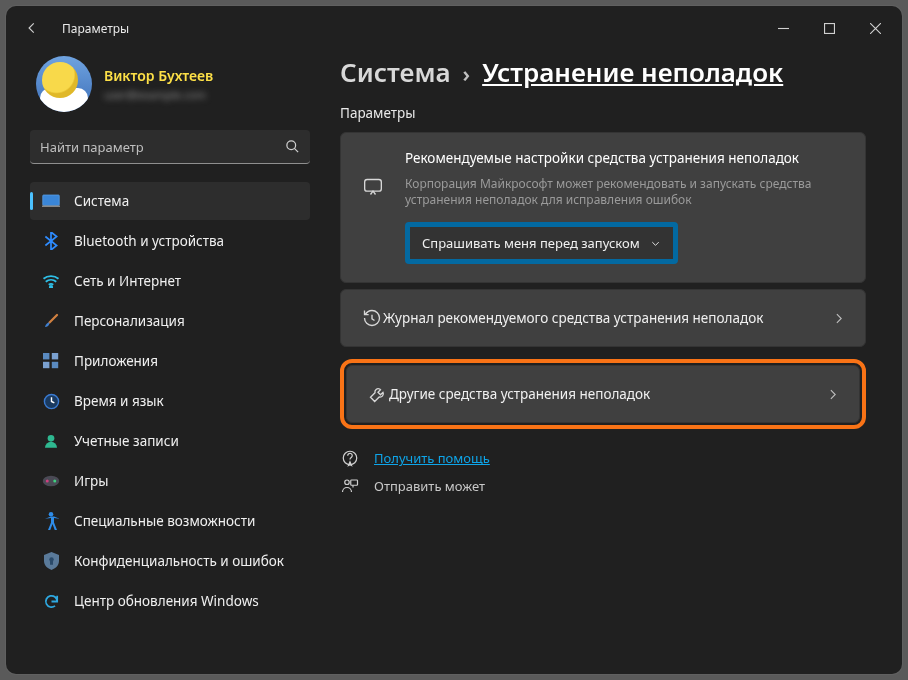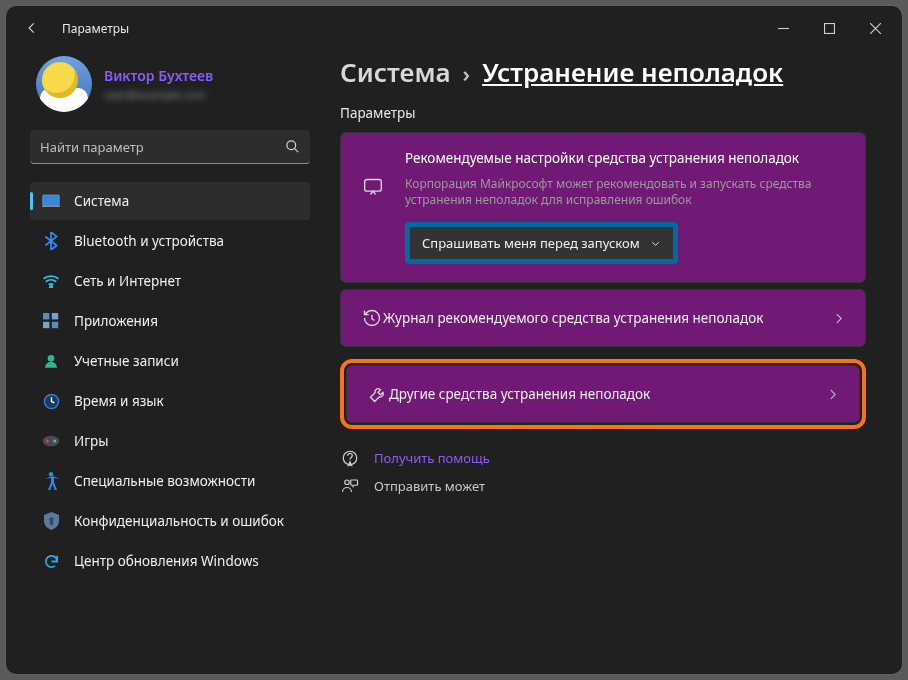--- a/index.html
+++ b/index.html
@@ -27,21 +27,21 @@
     position:relative; overflow:hidden; flex:none;
   }
   .avatar::after{
     content:""; position:absolute; left:6px; top:6px; width:36px; height:36px; border-radius:50%;
     background: radial-gradient(circle at 40% 35%, #f8d94a 0 55%, #e0b828 60% 100%);
   }
   .avatar::before{
     content:""; position:absolute; left:4px; bottom:-2px; width:48px; height:26px;
     background:#fff; border-radius:10px 10px 0 0;
   }
-  .profile .name { font-size:14px; font-weight:600; color:#8b5cf6; }
+  .profile .name { font-size:14px; font-weight:600; color:#fde047; }
   .profile .email {
     font-size:11px; color:#8f8f8f; margin-top:2px;
     filter: blur(3px); user-select:none;
   }
   .search {
     display:flex; align-items:center; height:34px; background:#2d2d2d;
     border-radius:4px; padding:0 10px; border-bottom:1px solid #8f8f8f;
     margin-bottom: 18px;
     gap: 44px;
   }
@@ -62,21 +62,21 @@
     background:#4cc2ff; border-radius:2px;
   }
   .nav-icon { width:18px; height:18px; display:flex; align-items:center; justify-content:center; flex:none; }
   .main { flex:1; padding: 4px 36px 0 20px; overflow:auto; }
   .breadcrumb { display:flex; align-items:baseline; gap:12px; margin-bottom: 14px; flex-wrap:wrap; }
   .bc-parent { font-size:26px; font-weight:600; color:#d8d8d8; }
   .bc-sep { font-size:22px; color:#bfbfbf; font-weight:600;}
   .bc-current { font-size:26px; font-weight:600; color:#fff;text-decoration:underline; }
   .section-label { font-size:13.5px; color:#e8e8e8; margin-bottom:10px; }
   .card {
-    background:#701a75; border:1px solid #343434; border-radius:6px;
+    background:#404040; border:1px solid #343434; border-radius:6px;
     margin-bottom:6px;
   }
   .reco {
     display:flex; gap:18px; padding:16px 18px 18px;
   }
   .reco-icon { width:28px; display:flex; align-items:flex-start; justify-content:center; color:#d8d8d8; padding-top:28px;}
   .reco-body { flex:1; }
   .reco-title { font-size:13.5px; color:#fff; }
   .reco-desc { font-size:12px; color:#9a9a9a; margin-top:9px; line-height:1.35; max-width:420px;}
   .dropdown {
@@ -89,21 +89,21 @@
   }
   .row .ricon{ width:22px; display:flex; align-items:center; justify-content:center; color:#d8d8d8;}
   .row .rlabel{ flex:1; font-size:13.5px; color:#f0f0f0;}
   .row .chev{ color:#bfbfbf; }
   .highlight {
     border:4px solid #f97316; border-radius:12px; padding:2px; margin: 12px 0 20px;
   }
   .highlight .card{ margin:0; }
   .footlinks { margin-top: 6px; display:flex; flex-direction:column; gap:10px; }
   .flink { display:flex; align-items:center; gap:14px; font-size:13px; }
-  .flink.help { color:#8b5cf6; }
+  .flink.help { color:#0ea5e9;text-decoration:underline; }
   .flink.feedback { color:#c8c8c8; }
   .flink .ficon{ width:20px; color:#d0d0d0; display:flex; align-items:center; justify-content:center;}
   svg { display:block; }
 </style>
 </head>
 <body>
 
 <div class="window">
 
   <div class="titlebar">
@@ -174,46 +174,55 @@
           <span class="nav-icon">
             <svg width="18" height="14" viewBox="0 0 24 18" fill="none" stroke="#2ec0e8" stroke-width="2.5">
                 <path d="M2 6a16 16 0 0120 0M5 10a11 11 0 0114 0M9 14a5 5 0 016 0"></path>
                 <circle cx="12" cy="17" r="1.5" fill="#2ec0e8"></circle>
               </svg>
           </span>
           <span>Сеть и Интернет</span>
         </div>
         <div class="nav-item">
           <span class="nav-icon">
+            <svg width="18" height="18" viewBox="0 0 24 24">
+                <path d="M20 4L10 14" stroke="#d08040" stroke-width="3" stroke-linecap="round"></path>
+                <path d="M10 14c-3 0-5 2-6 6 3 0 6-2 6-6z" fill="#4080d0"></path>
+              </svg>
+          </span>
+          <span>Персонализация</span>
+        </div>
+        <div class="nav-item">
+          <span class="nav-icon">
             <svg width="16" height="16" viewBox="0 0 20 20">
                 <rect x="0" y="0" width="8" height="8" fill="#5a8ac0"></rect>
                 <rect x="11" y="0" width="8" height="8" fill="#7aa0d0"></rect>
                 <rect x="0" y="11" width="8" height="8" fill="#7aa0d0"></rect>
                 <rect x="11" y="11" width="8" height="8" fill="#5a8ac0"></rect>
               </svg>
           </span>
           <span>Приложения</span>
         </div>
         <div class="nav-item">
           <span class="nav-icon">
+            <svg width="17" height="17" viewBox="0 0 24 24" fill="none" stroke="#3a7ad0" stroke-width="2">
+                <circle cx="12" cy="12" r="10" fill="#1a3a60"></circle>
+                <path d="M12 6v6l4 2" stroke="#fff"></path>
+              </svg>
+          </span>
+          <span>Время и язык</span>
+        </div>
+        <div class="nav-item">
+          <span class="nav-icon">
             <svg width="16" height="16" viewBox="0 0 24 24" fill="#2eb890">
                 <circle cx="12" cy="8" r="5"></circle>
                 <path d="M3 22a9 9 0 0118 0z"></path>
               </svg>
           </span>
           <span>Учетные записи</span>
-        </div>
-        <div class="nav-item">
-          <span class="nav-icon">
-            <svg width="17" height="17" viewBox="0 0 24 24" fill="none" stroke="#3a7ad0" stroke-width="2">
-                <circle cx="12" cy="12" r="10" fill="#1a3a60"></circle>
-                <path d="M12 6v6l4 2" stroke="#fff"></path>
-              </svg>
-          </span>
-          <span>Время и язык</span>
         </div>
         <div class="nav-item">
           <span class="nav-icon">
             <svg width="18" height="14" viewBox="0 0 24 16">
                 <ellipse cx="12" cy="8" rx="11" ry="7" fill="#4a4a55"></ellipse>
                 <circle cx="7" cy="8" r="2" fill="#d04080"></circle>
                 <circle cx="17" cy="8" r="2" fill="#40d080"></circle>
               </svg>
           </span>
           <span>Игры</span>

